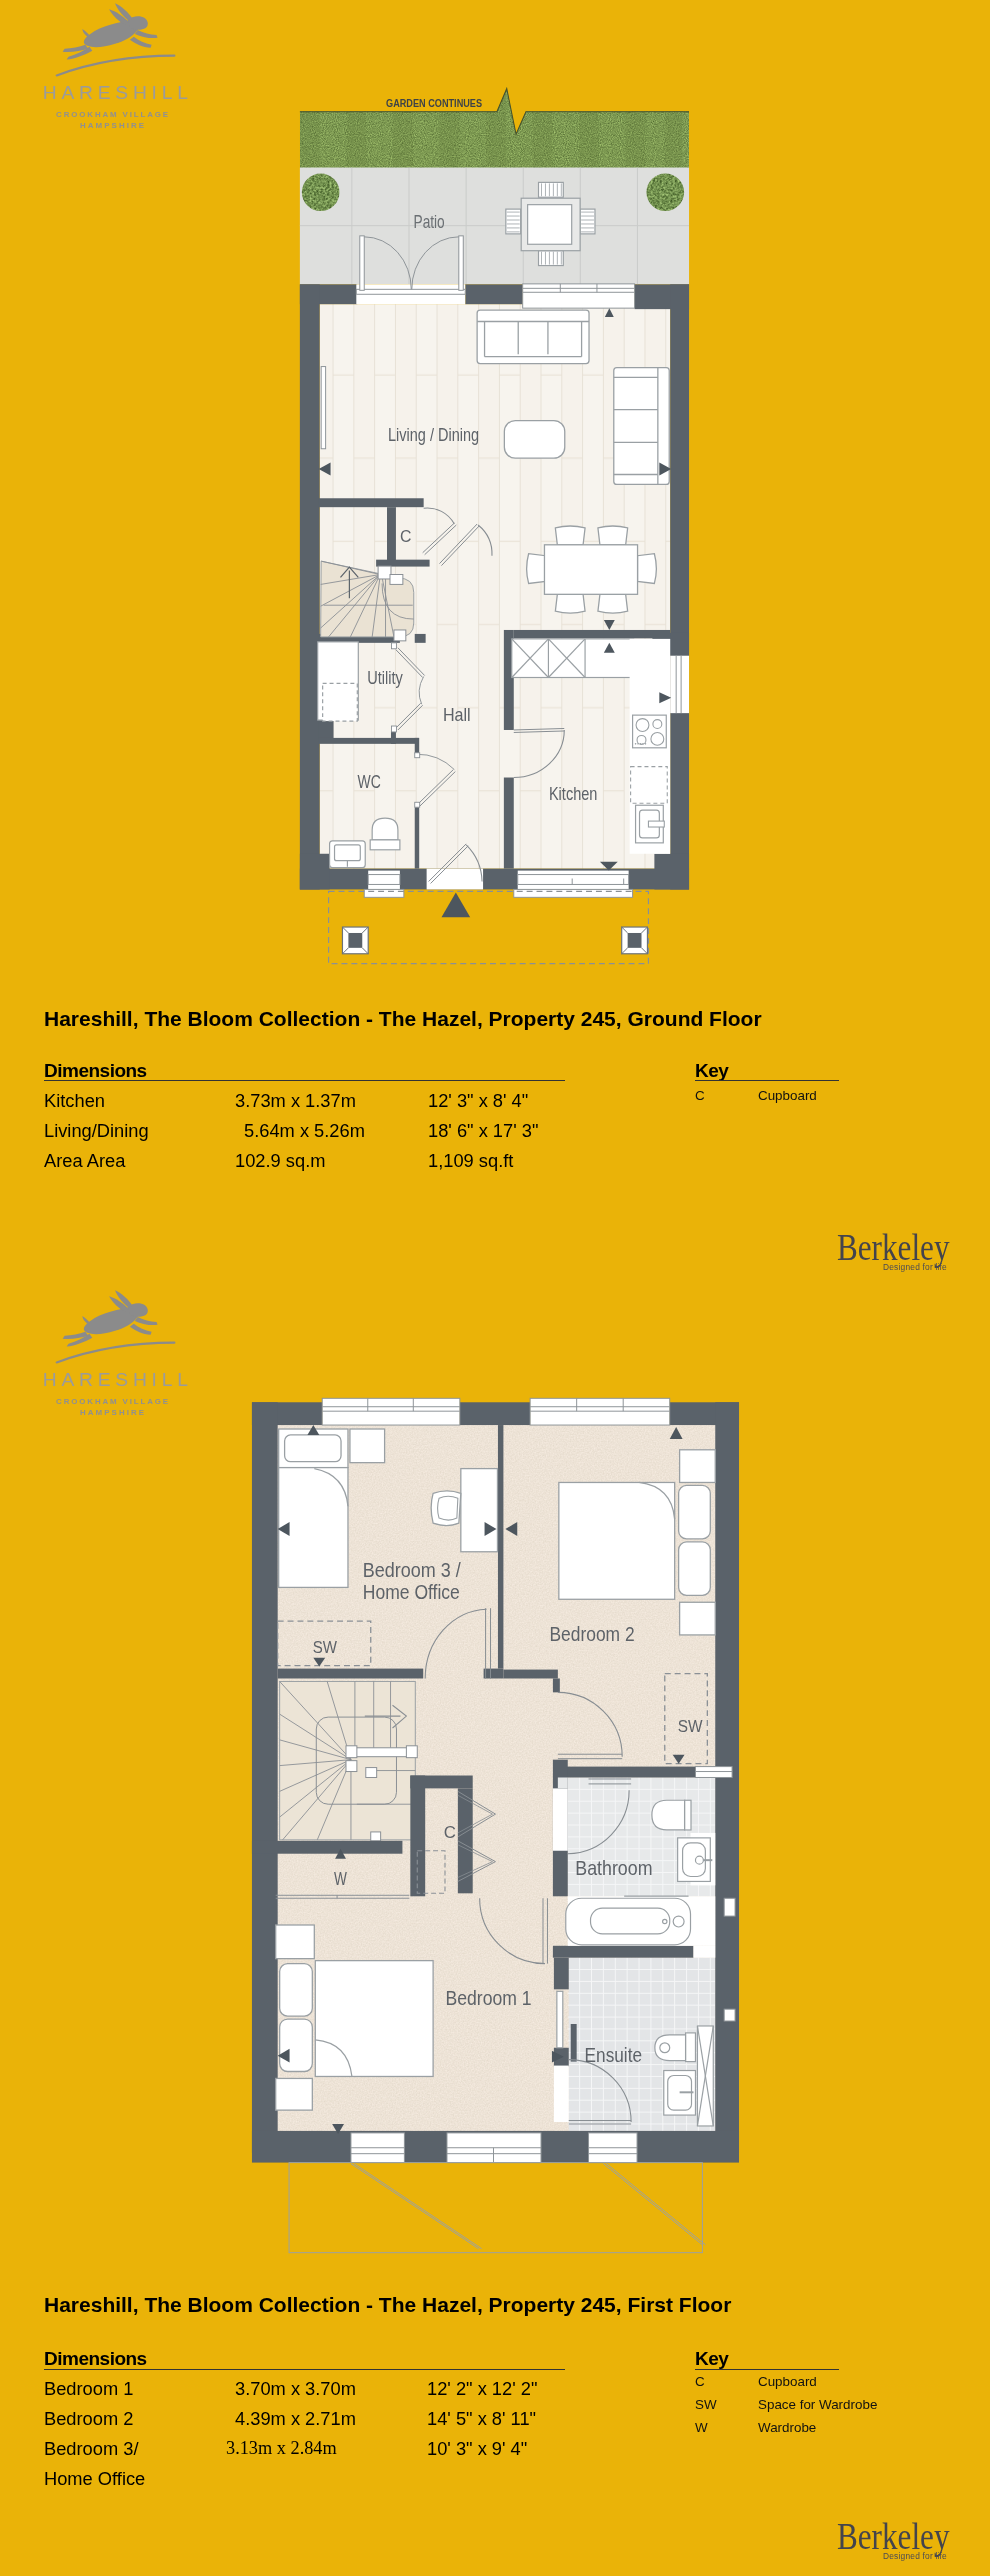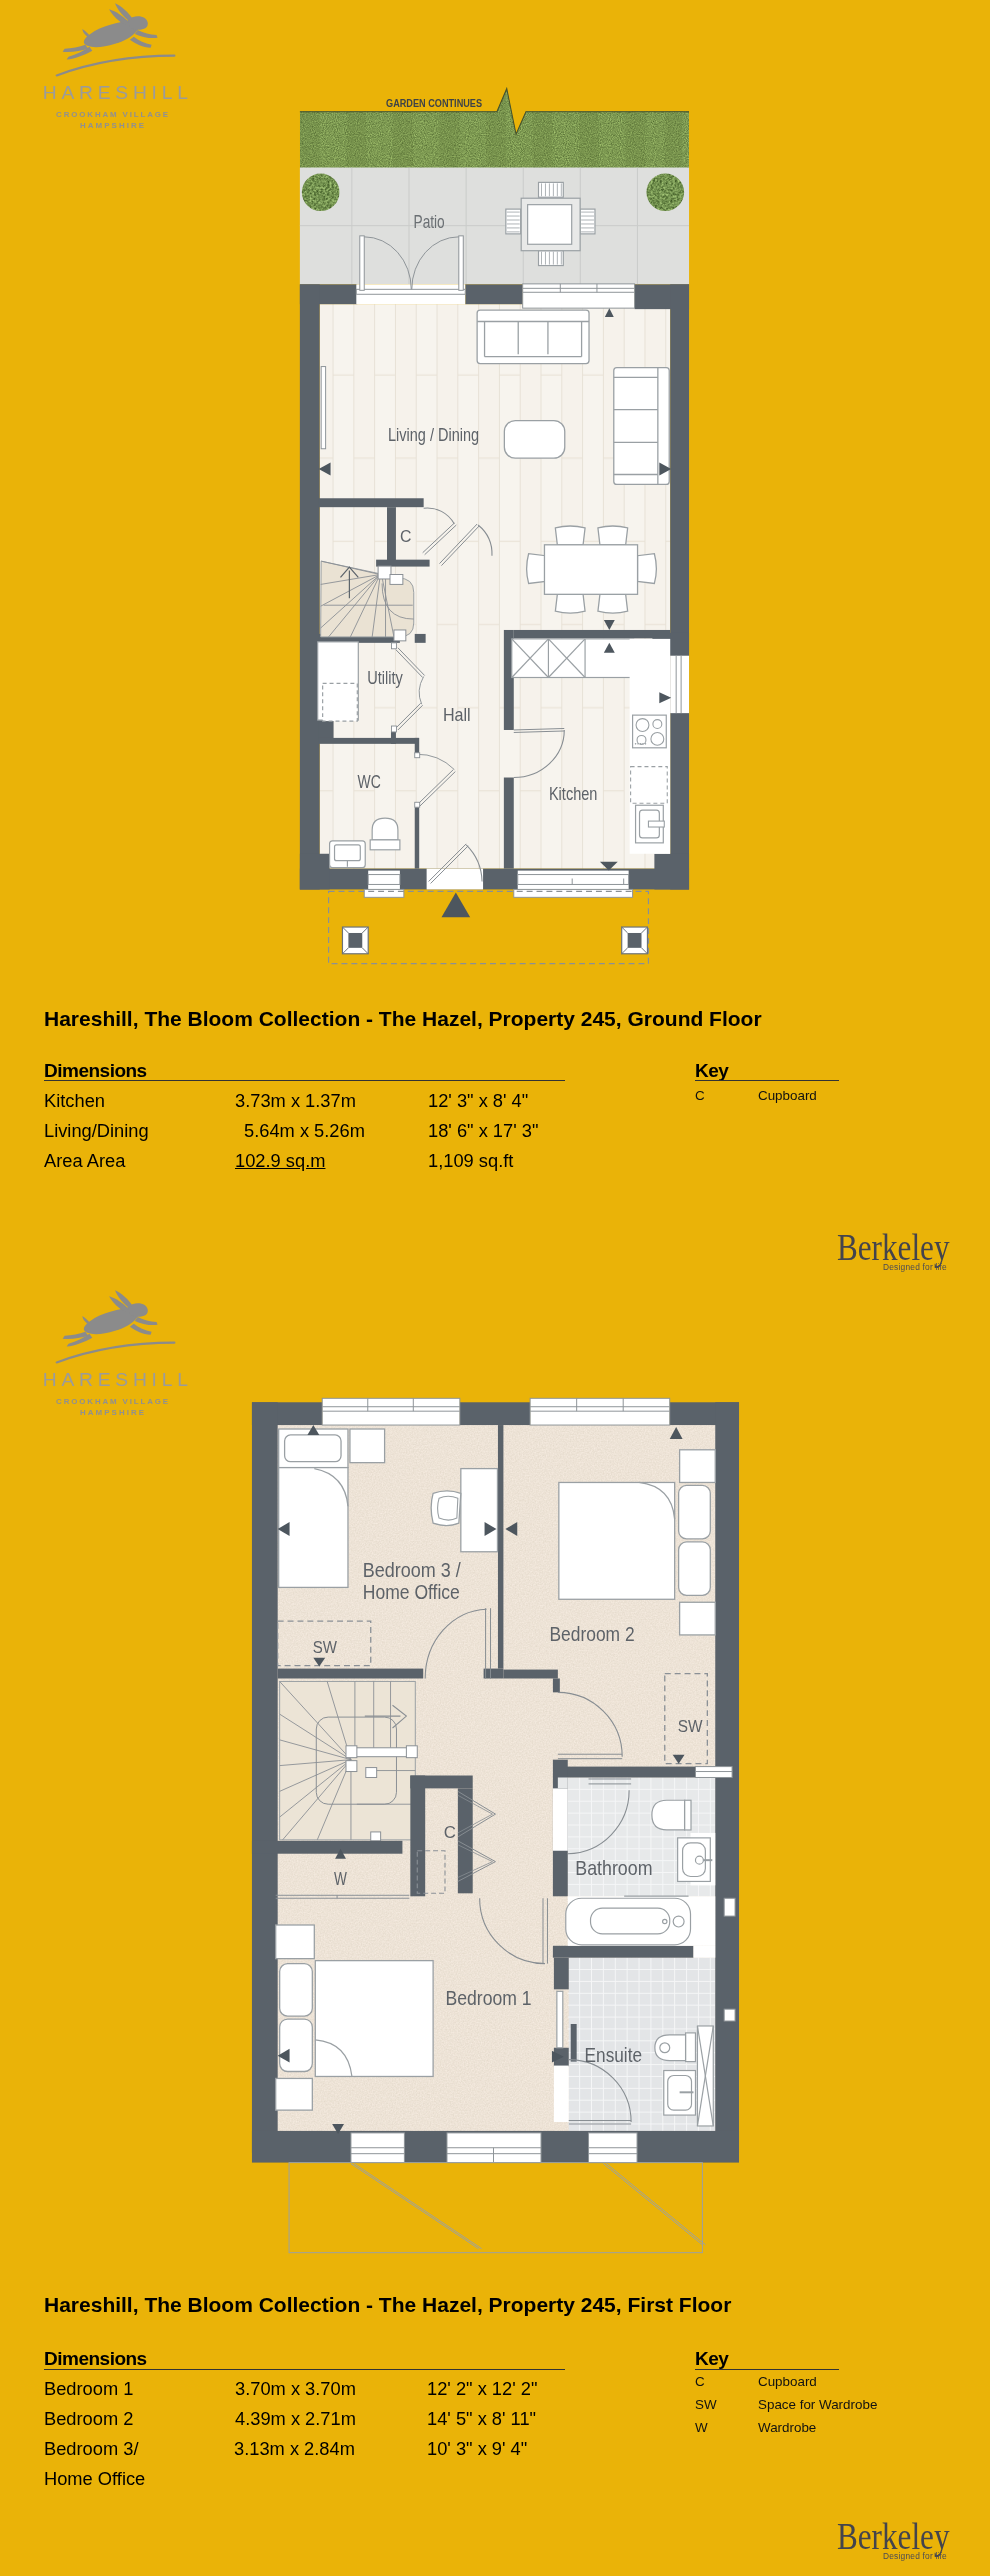--- a/index.html
+++ b/index.html
@@ -349,21 +349,21 @@
 <div class="ttl" style="top:1007px;">Hareshill, The Bloom Collection - The Hazel, Property 245, Ground Floor</div>
 <div class="hdr" style="left:44px;top:1060px;">Dimensions</div>
 <div class="rule" style="left:44px;top:1080px;width:521px;"></div>
 <div class="row" style="left:44px;top:1090px;">Kitchen</div>
 <div class="row" style="left:235px;top:1090px;">3.73m x 1.37m</div>
 <div class="row" style="left:428px;top:1090px;">12' 3" x 8' 4"</div>
 <div class="row" style="left:44px;top:1120px;">Living/Dining</div>
 <div class="row" style="left:244px;top:1120px;">5.64m x 5.26m</div>
 <div class="row" style="left:428px;top:1120px;">18' 6" x 17' 3"</div>
 <div class="row" style="left:44px;top:1150px;">Area Area</div>
-<div class="row" style="left:235px;top:1150px;text-decoration:underline;">102.9 sq.m</div>
+<div class="row" style="left:235px;top:1150px;">102.9 sq.m</div>
 <div class="row" style="left:428px;top:1150px;">1,109 sq.ft</div>
 <div class="hdr" style="left:695px;top:1060px;">Key</div>
 <div class="rule" style="left:695px;top:1080px;width:144px;"></div>
 <div class="krow" style="left:695px;top:1088px;">C</div>
 <div class="krow" style="left:758px;top:1088px;">Cupboard</div>
 <div class="berk" style="left:837px;top:1225px;">Berkeley</div>
 <div class="berksub" style="left:838px;top:1262px;">Designed for life</div>
 
 <svg class="abs" style="left:30px;top:1287px" width="178" height="139" viewBox="30 0 180 140">
 <use href="#logo"></use>
@@ -639,21 +639,21 @@
 <div class="ttl" style="top:2293px;">Hareshill, The Bloom Collection - The Hazel, Property 245, First Floor</div>
 <div class="hdr" style="left:44px;top:2348px;">Dimensions</div>
 <div class="rule" style="left:44px;top:2369px;width:521px;"></div>
 <div class="row" style="left:44px;top:2378px;">Bedroom 1</div>
 <div class="row" style="left:235px;top:2378px;">3.70m x 3.70m</div>
 <div class="row" style="left:427px;top:2378px;">12' 2" x 12' 2"</div>
 <div class="row" style="left:44px;top:2408px;">Bedroom 2</div>
 <div class="row" style="left:235px;top:2408px;">4.39m x 2.71m</div>
 <div class="row" style="left:427px;top:2408px;">14' 5" x 8' 11"</div>
 <div class="row" style="left:44px;top:2438px;">Bedroom 3/</div>
-<div class="row" style="left:234px;top:2438px;">3.13m x 2.84m</div>
+<div class="row" style="left:226px;top:2438px;font-family:Liberation Serif, serif;">3.13m x 2.84m</div>
 <div class="row" style="left:427px;top:2438px;">10' 3" x 9' 4"</div>
 <div class="row" style="left:44px;top:2468px;">Home Office</div>
 <div class="hdr" style="left:695px;top:2348px;">Key</div>
 <div class="rule" style="left:695px;top:2369px;width:144px;"></div>
 <div class="krow" style="left:695px;top:2374px;">C</div>
 <div class="krow" style="left:758px;top:2374px;">Cupboard</div>
 <div class="krow" style="left:695px;top:2397px;">SW</div>
 <div class="krow" style="left:758px;top:2397px;">Space for Wardrobe</div>
 <div class="krow" style="left:695px;top:2420px;">W</div>
 <div class="krow" style="left:758px;top:2420px;">Wardrobe</div>

